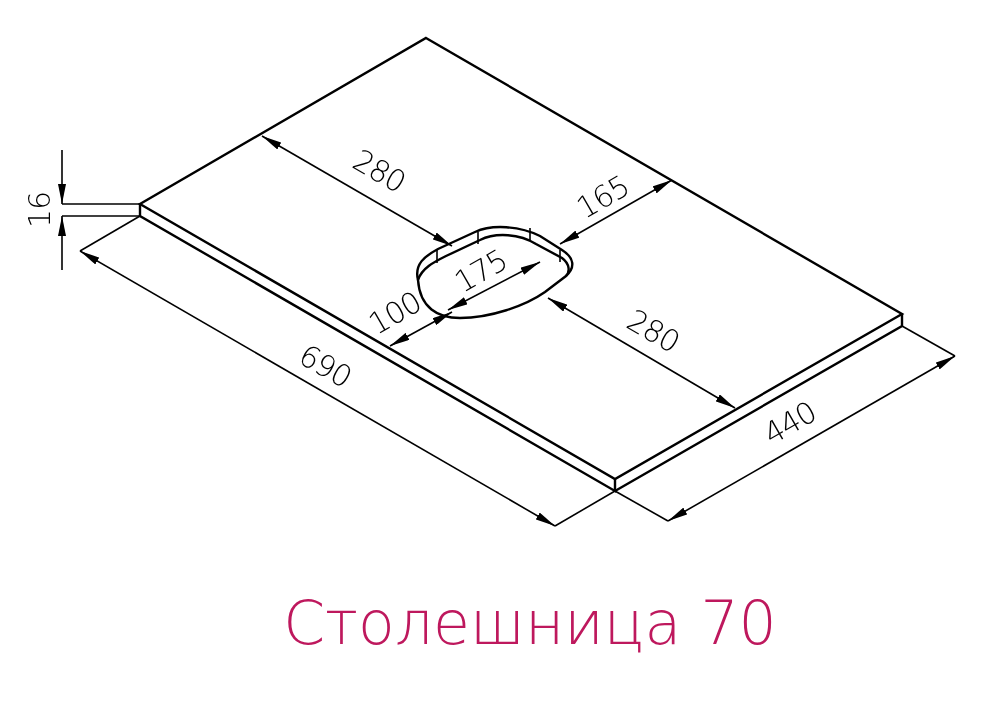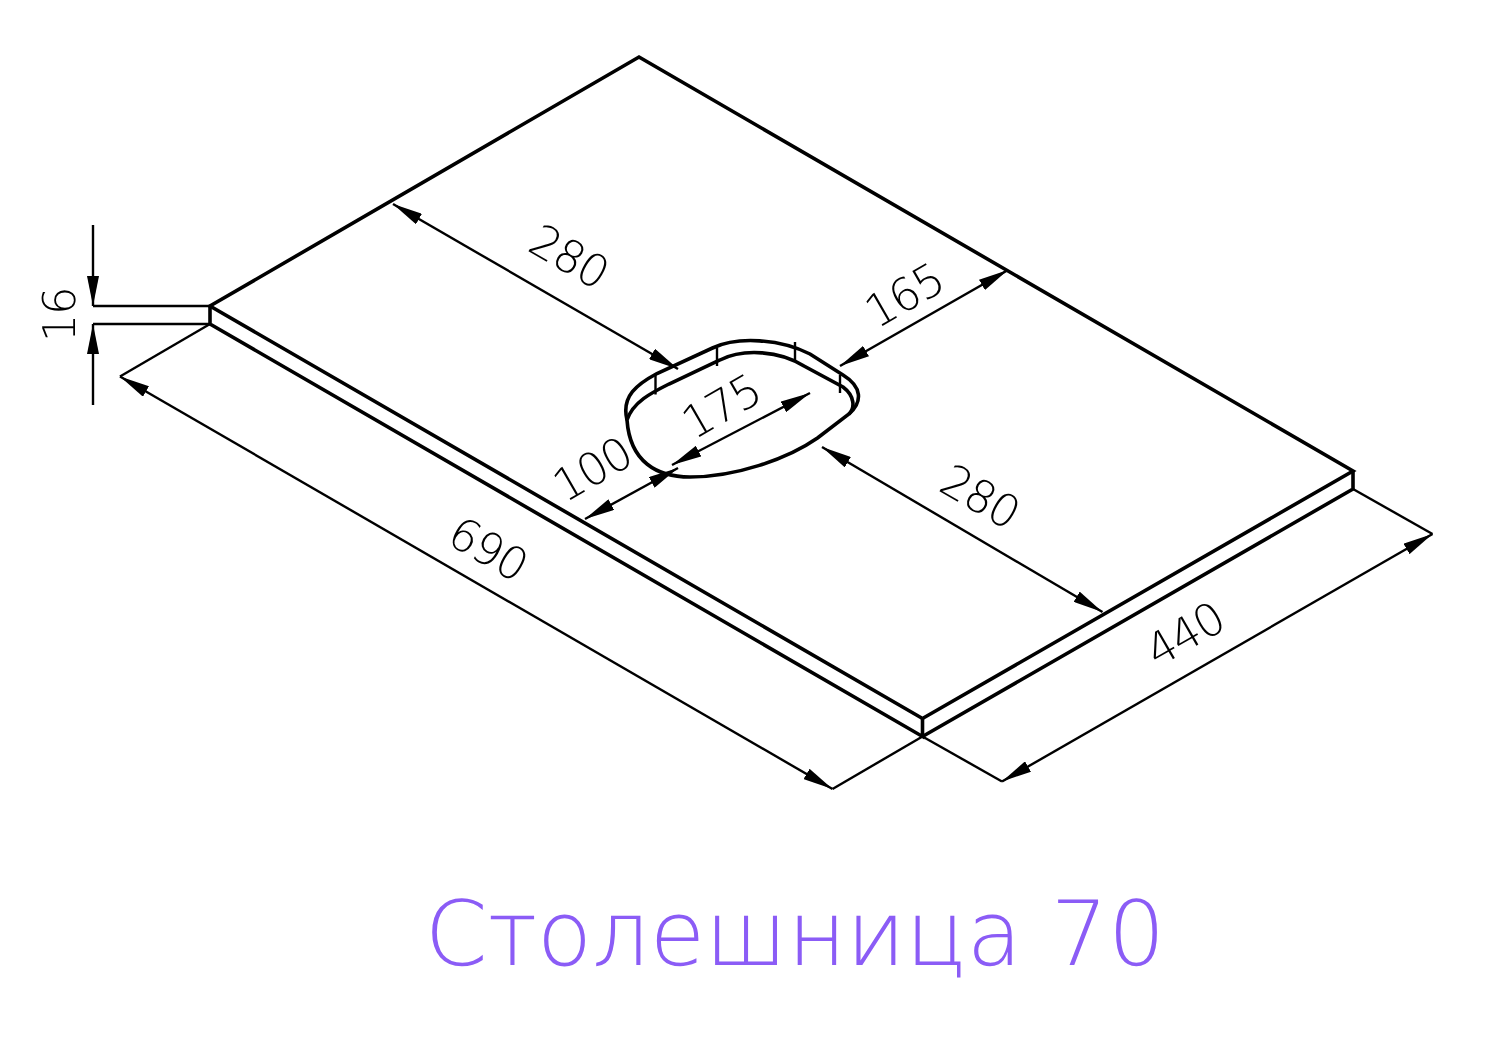--- a/index.html
+++ b/index.html
@@ -3,21 +3,21 @@
   <meta charset="utf-8">
   <style>
     html, body { margin: 0; padding: 0; background: #ffffff; }
     body { width: 1000px; height: 707px; position: relative; overflow: hidden; font-family: "DejaVu Sans", sans-serif; }
     #drawing { position: absolute; left: 0; top: 0; width: 1000px; height: 707px; }
     .edge { stroke: #000; stroke-width: 2.4; fill: none; stroke-linejoin: miter; }
     .dim { stroke: #000; stroke-width: 1.6; fill: none; }
     .ext { stroke: #000; stroke-width: 1.6; fill: none; }
     .arrow { fill: #000; stroke: none; }
     .dimtext { font-family: "DejaVu Sans", sans-serif; font-size: 30px; font-weight: 200; fill: #000; stroke: #fff; stroke-width: 0; letter-spacing: -1px; }
-    .title { position: absolute; left: 270px; top: 588px; width: 520px; text-align: center; font-family: "DejaVu Sans", sans-serif; font-weight: 200; font-size: 60px; color: #8b5cf6; letter-spacing: 0px; font-style: normal; }
+    .title { position: absolute; left: 270px; top: 588px; width: 520px; text-align: center; font-family: "DejaVu Sans", sans-serif; font-weight: 200; font-size: 60px; color: #be185d; letter-spacing: 0px; font-style: normal; }
   </style>
 </head>
 <body>
 
 <svg id="drawing" viewBox="0 0 1000 707" xmlns="http://www.w3.org/2000/svg">
   <defs>
     <marker id="arr" viewBox="0 0 20 8" refX="20" refY="4" markerWidth="20" markerHeight="8" markerUnits="userSpaceOnUse" orient="auto-start-reverse">
       <path d="M0,0 L20,4 L0,8 Z" class="arrow"></path>
     </marker>
   </defs>

